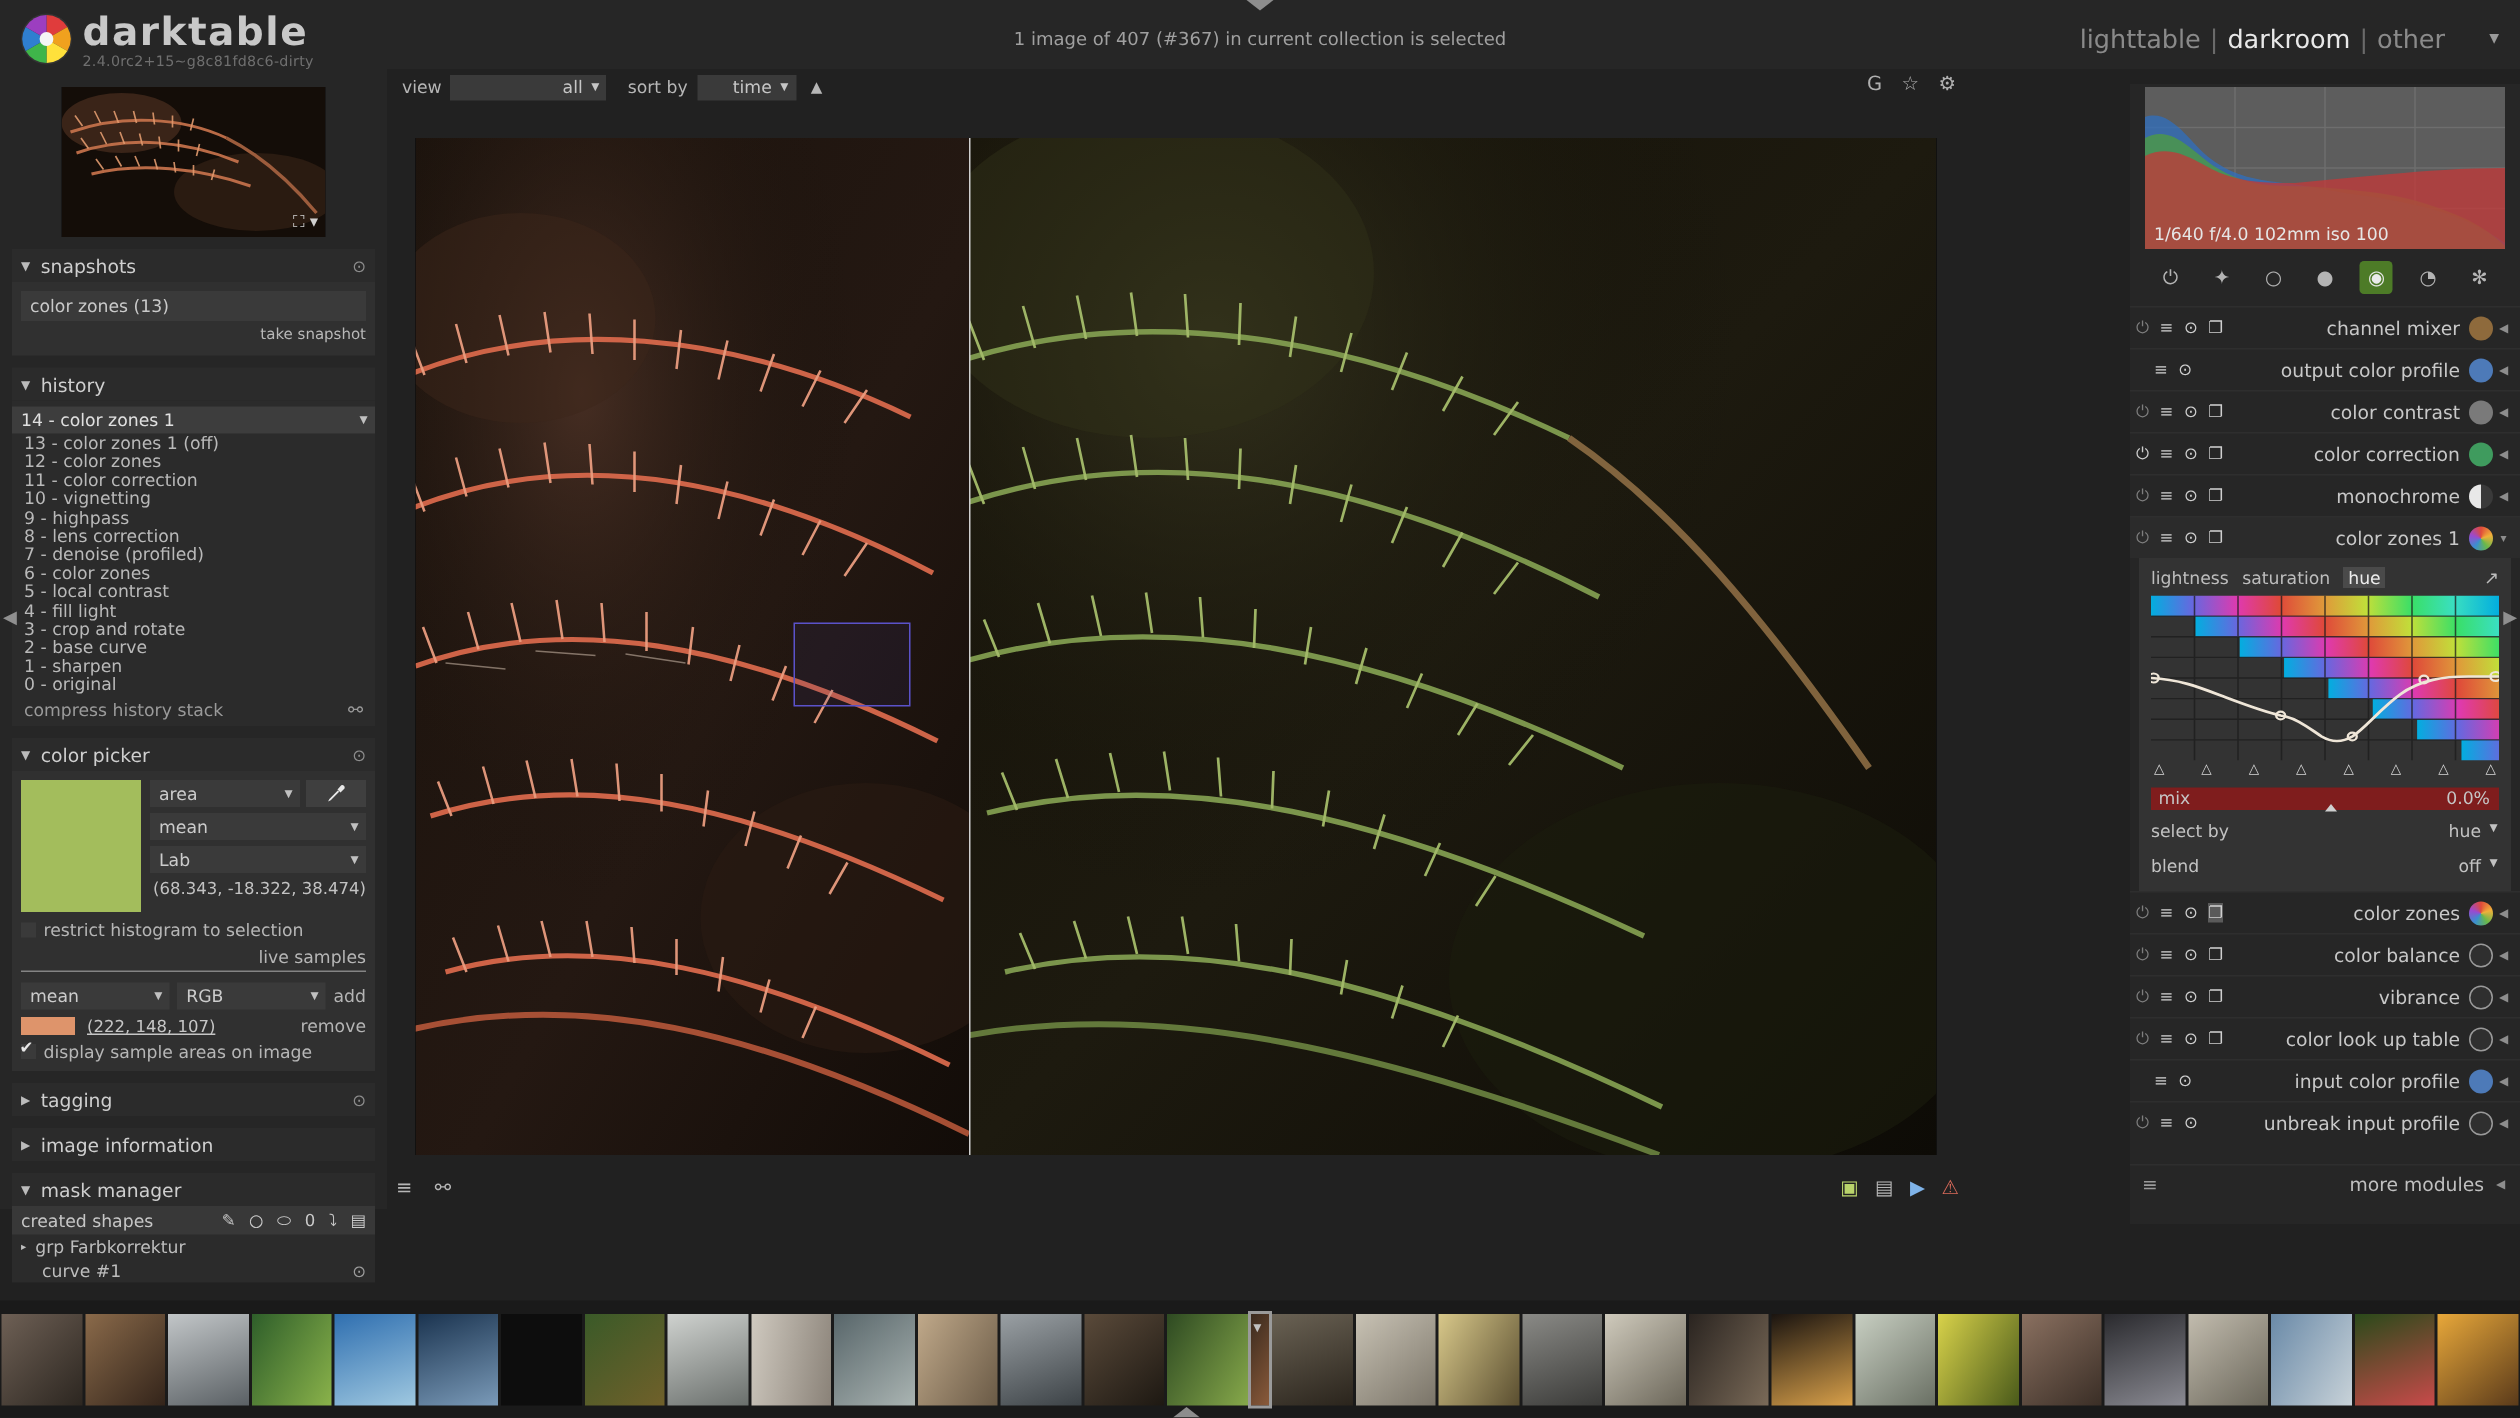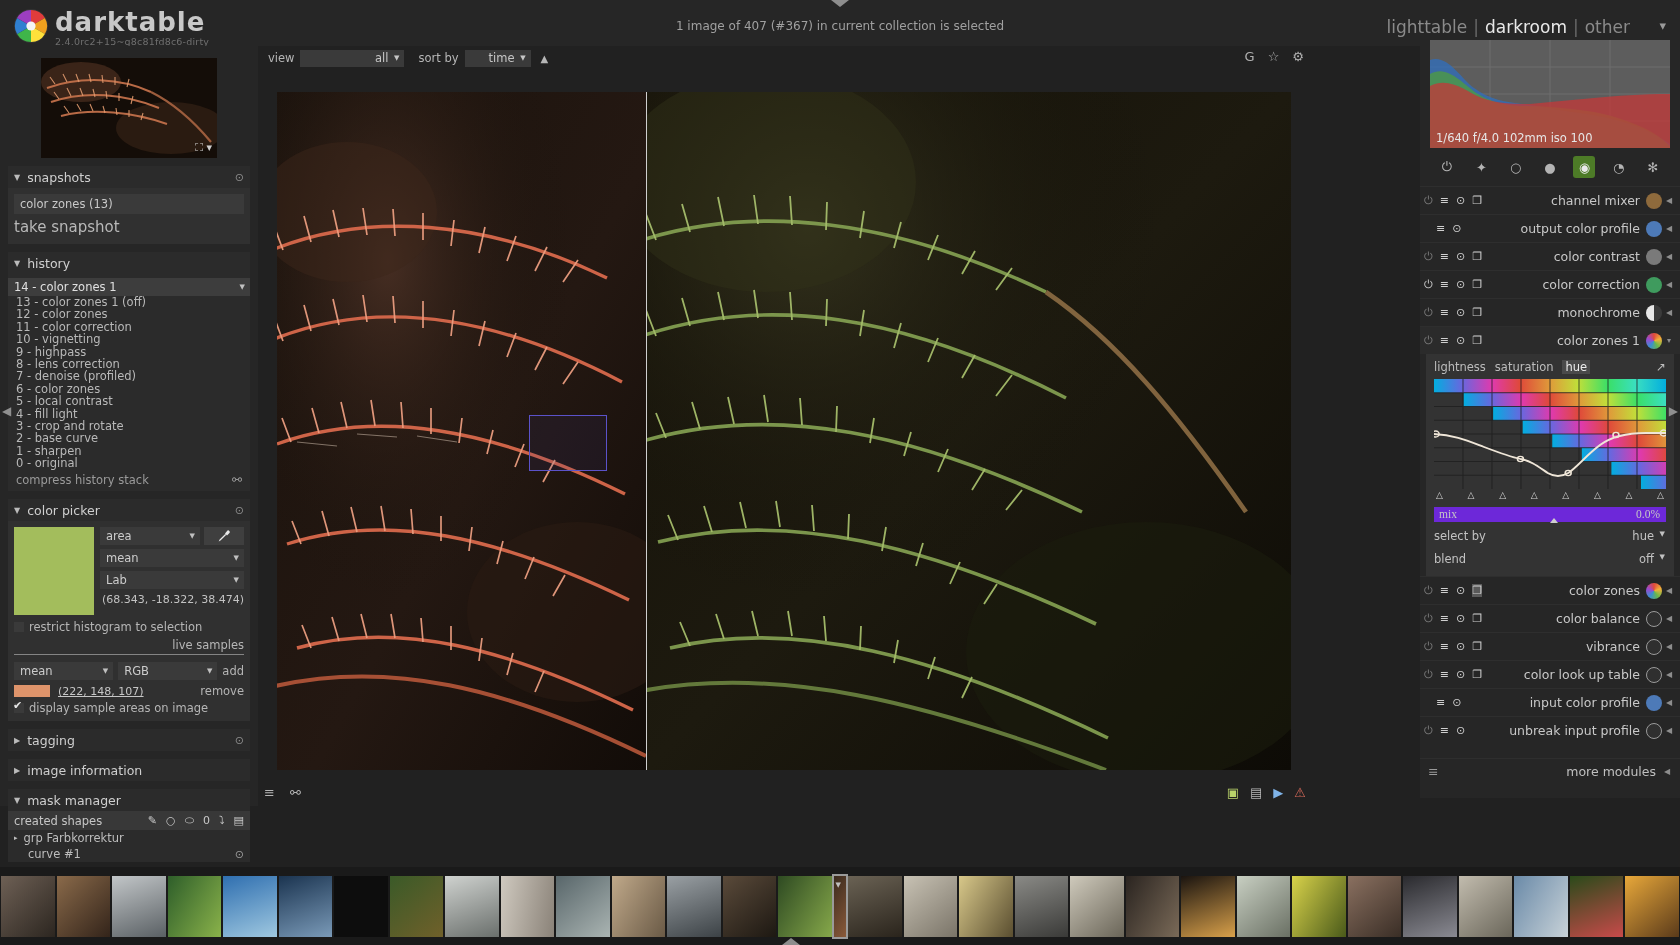--- a/index.html
+++ b/index.html
@@ -40,21 +40,21 @@
   .nav-thumb-ctrl { position: absolute; right: 5px; bottom: 4px; font-size: 11px; color: #cfcfcf; }
 
   .section { margin: 8px 8px 0; }
   .section-head { display: flex; align-items: center; height: 22px; padding: 0 6px;
       background: #2b2b2b; font-size: 12.5px; color: #cfcfcf; cursor: pointer; }
   .section-head .tri { font-size: 8px; margin-right: 7px; color: #bbb; }
   .section-head .reset { margin-left: auto; font-size: 11px; color: #8d8d8d; }
   .section-body { background: #303030; padding: 6px; }
 
   .snap-item { background: #3a3a3a; color: #c9c9c9; padding: 3px 6px; font-size: 11.5px; }
-  .snap-take { text-align: left; padding: 4px 0 2px; font-size: 15px; color: #b8b8b8; cursor: pointer;}
+  .snap-take { text-align: right; padding: 4px 0 2px; font-size: 10px; color: #b8b8b8; cursor: pointer;}
 
   .history-body { background: #2b2b2b; padding: 4px 0 2px; }
   .hist-item { font-size: 11.5px; color: #b9b9b9; padding: 0px 8px; height: 12.4px; line-height: 12.4px; }
   .hist-item.sel { background: #3d3d3d; color: #e0e0e0; }
   .hist-compress { display: flex; align-items: center; font-size: 11.5px; color: #9a9a9a;
       padding: 4px 8px 2px; }
   .hist-compress .ic { margin-left: auto; font-size: 12px; }
 
   .cp-grid { display: flex; gap: 6px; }
   .cp-swatch { width: 80px; height: 88px; }
@@ -99,21 +99,21 @@
   .img-right { position: absolute; left: 369px; top: 0; width: 645px; height: 678px; overflow: hidden; }
   .split-line { position: absolute; left: 369px; top: -30px; width: 1px; height: 738px; background: #cfcfcf; }
   .sample-rect { position: absolute; left: 252px; top: 323px; width: 78px; height: 56px;
       border: 1.5px solid #5b52c9; background: rgba(60,55,150,0.12); }
 
   .bottom-bar { position: absolute; left: 0; bottom: 0; width: 1062px; height: 24px; }
   .bb-left { position: absolute; left: 6px; top: 3px; display: flex; gap: 15px; font-size: 13px; color: #b6b6b6; }
   .bb-right { position: absolute; right: 14px; top: 3px; display: flex; gap: 11px; font-size: 13px; color: #b6b6b6; }
 
   
-  .right-panel { position: absolute; right: 0; top: 38px; width: 260px; height: 760px; background: #262626; margin-left: 28px; }
+  .right-panel { position: absolute; right: 0; top: 56px; width: 260px; height: 760px; background: #262626; margin-left: 28px; }
   .histogram { margin: 2px 10px 0; height: 108px; background: #5e5e5e; position: relative; overflow: hidden; }
   .hist-exif { position: absolute; left: 6px; bottom: 3px; font-size: 11.5px; color: #e6e6e6; }
   .module-groups { display: flex; align-items: center; justify-content: space-between;
       padding: 8px 16px 8px; }
   .grp-ic { width: 22px; height: 22px; display: flex; align-items: center; justify-content: center;
       font-size: 13px; color: #b4b4b4; border-radius: 3px; }
   .grp-ic.active { background: #4d7b27; color: #eaeaea; }
 
   .mod-row { display: flex; align-items: center; height: 28px; padding: 0 6px 0 4px;
       border-top: 1px solid #2e2e2e; font-size: 12.5px; color: #c8c8c8; }
@@ -124,21 +124,21 @@
   .mod-arrow { font-size: 8px; color: #8d8d8d; width: 10px; text-align: center;}
   .mod-row.expanded { background: #2b2b2b; }
 
   .cz-panel { background: #333; margin: 0 6px 0; padding: 6px 8px 8px; }
   .cz-tabs { display: flex; gap: 9px; font-size: 11.5px; color: #bdbdbd; margin-bottom: 5px; align-items:center;}
   .cz-tabs .tab.active { background: #4a4a4a; color: #ededed; padding: 0 3px; }
   .cz-tabs .exp { margin-left: auto; font-size: 12px; }
   .cz-graph { position: relative; width: 100%; height: 110px; }
   .cz-nodes { display: flex; justify-content: space-between; padding: 1px 2px 0; }
   .cz-nodes span { font-size: 9px; color: #d6d6d6; }
-  .cz-slider { position: relative; margin-top: 7px; height: 15px; background: #6d28d9; font-family: Liberation Serif, serif; }
+  .cz-slider { position: relative; margin-top: 7px; height: 15px; background: #7f1d1d; }
   .cz-slider .lbl { position: absolute; left: 5px; top: 0; font-size: 11.5px; color: #c6c6c6; line-height: 15px;}
   .cz-slider .val { position: absolute; right: 6px; top: 0; font-size: 11.5px; color: #c6c6c6; line-height: 15px;}
   .cz-slider .mark { position: absolute; left: 50%; bottom: -1px; width: 0; height: 0;
       border-left: 4px solid transparent; border-right: 4px solid transparent; border-bottom: 5px solid #cfcfcf; }
   .cz-combo { display: flex; align-items: center; height: 18px; margin-top: 5px; font-size: 11.5px; color: #c2c2c2; text-align: right; }
   .cz-combo .v { margin-left: auto; margin-right: 12px; position: relative; }
   .cz-combo .v:after { content: "▼"; position: absolute; right: -11px; top: 1px; font-size: 7px; }
 
   .more-modules { display: flex; align-items: center; height: 26px; padding: 0 8px;
       font-size: 12.5px; color: #c0c0c0; border-top: 1px solid #2e2e2e; }

